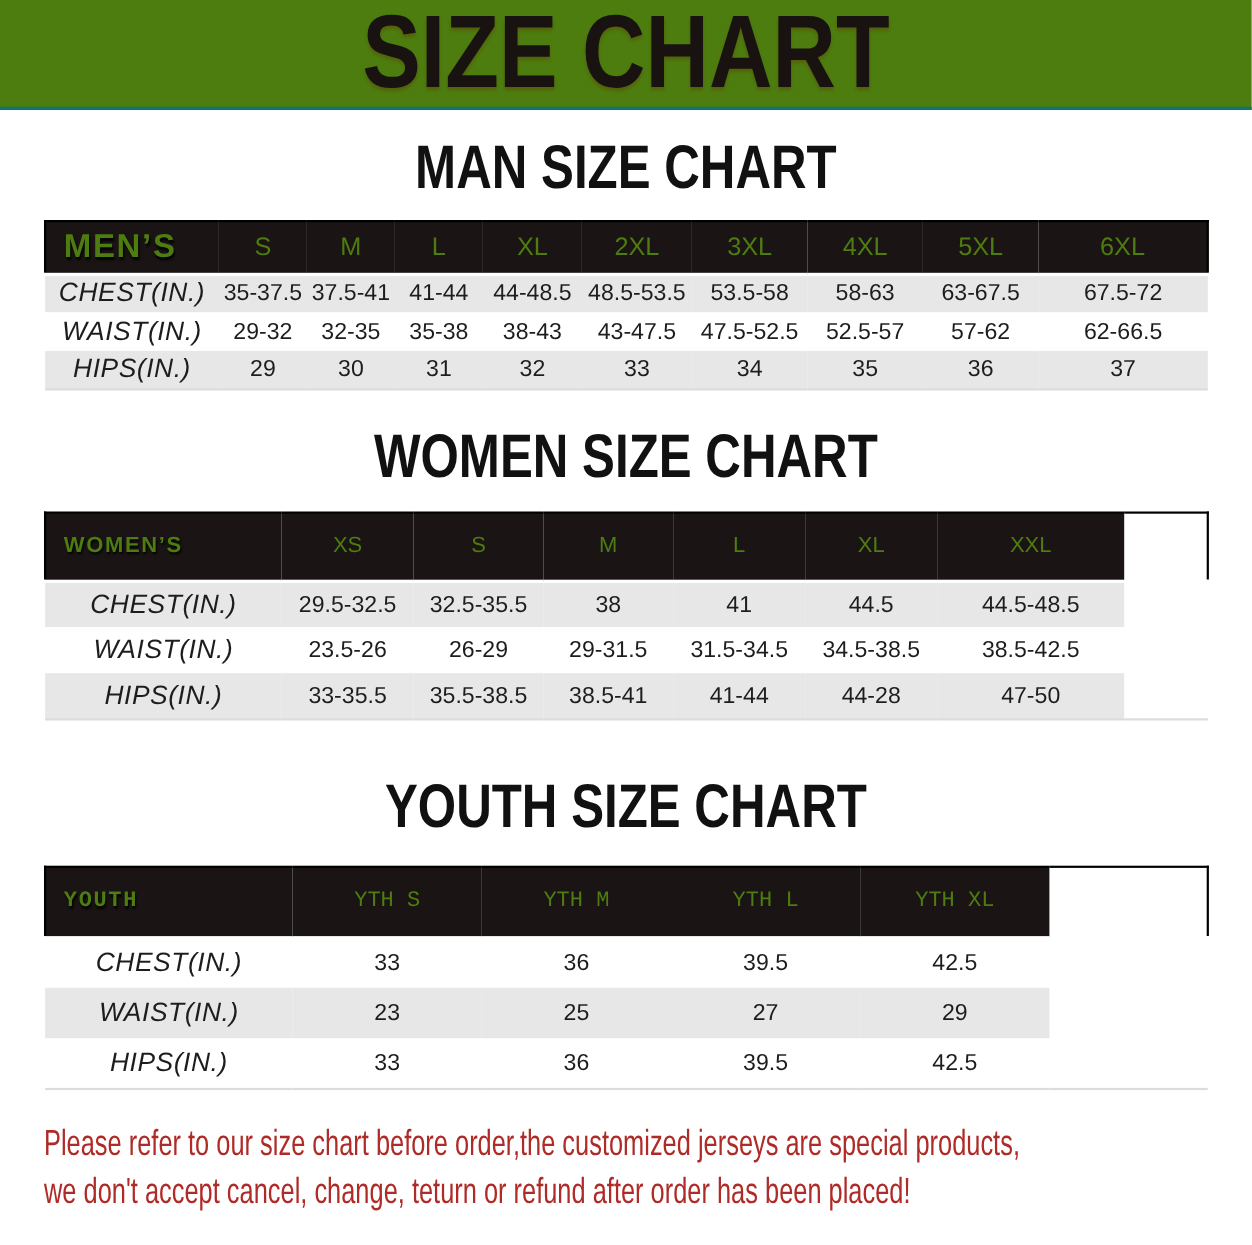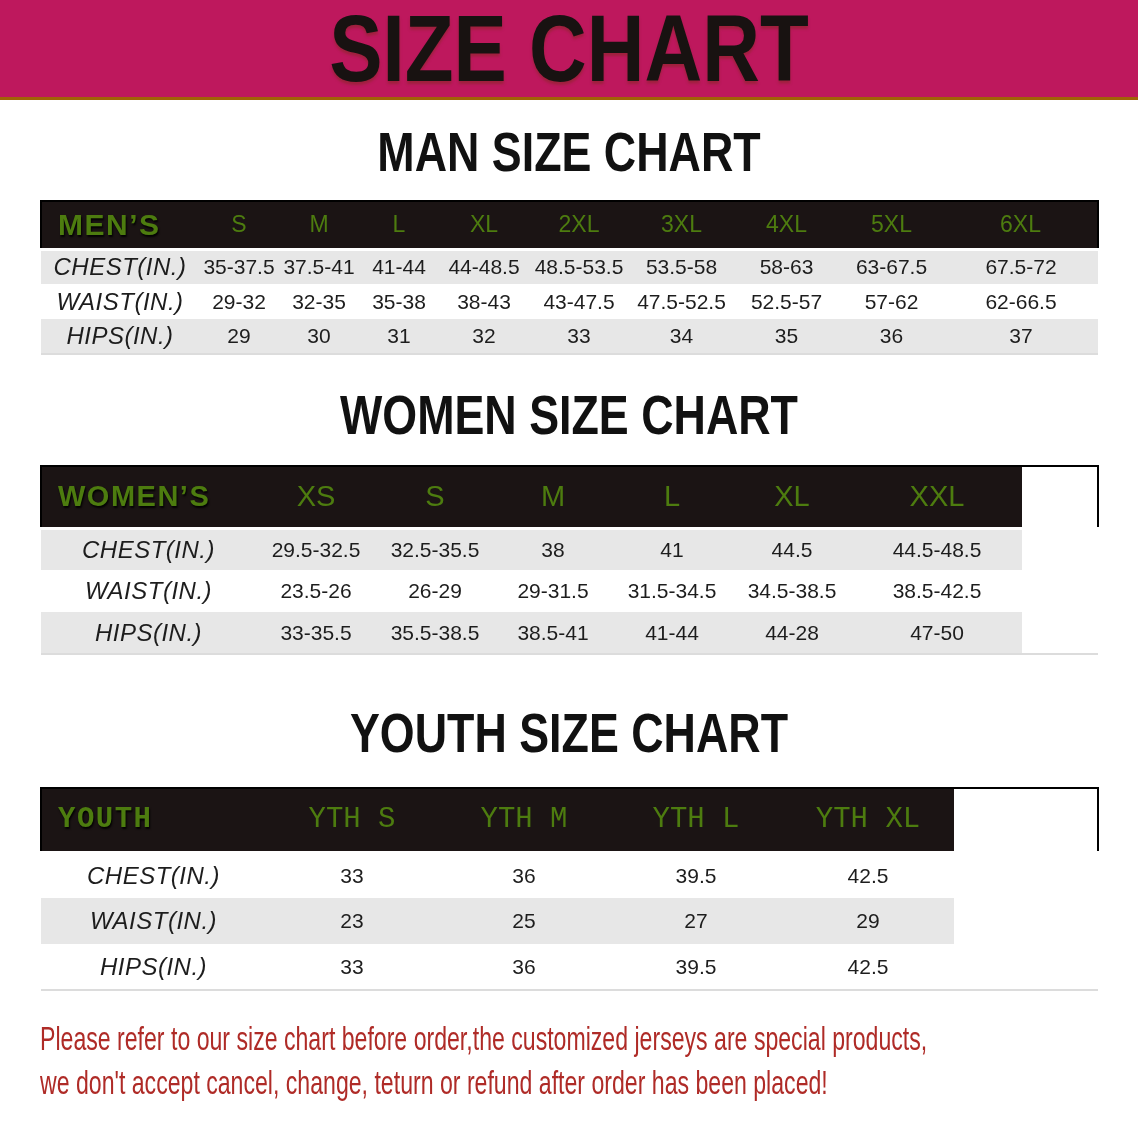--- a/index.html
+++ b/index.html
@@ -6,23 +6,23 @@
   html, body {
     width: 1138px; height: 1132px;
     background: #ffffff;
     font-family: "Liberation Sans", "DejaVu Sans", sans-serif;
     overflow: hidden;
   }
 
   
   .banner {
     width: 1138px; height: 100px;
-    background: #be185d;
-    border-bottom: 3px solid #a16207;
-    display: flex; align-items: center; justify-content: center;
+    background: #4d7c0f;
+    border-bottom: 3px solid #0f766e;
+    display: flex; align-items: flex-start; justify-content: center;
   }
   .banner h1 {
     font-size: 94px; font-weight: bold; color: #181211;
     line-height: 94px; white-space: nowrap;
     transform: scaleX(0.85);
     letter-spacing: 0px;
     text-shadow: 0 3px 3px rgba(100,50,0,0.35);
   }
 
   
@@ -64,21 +64,21 @@
   tbody tr.gray  { background: #E7E7E7; }
   tbody tr.white { background: #ffffff; }
   tbody tr:last-child { border-bottom: 2px solid #dcdcdc; }
 
   .table-men  thead tr { height: 48px; }
   .table-men  tbody tr { height: 35px; }
   .table-women thead tr { height: 62px; }
   .table-women tbody tr { height: 42px; }
   .table-youth thead tr { height: 64px; font-family: Liberation Mono, monospace; }
   .table-youth tbody tr { height: 46px; }
-  .table-women thead th, .table-youth thead th { font-size: 29px; }
+  .table-women thead th, .table-youth thead th { font-size: 20px; }
 
   
   .cm0{width:158px}.cm1{width:80px}.cm2{width:80px}.cm3{width:80px}.cm4{width:90px}
   .cm5{width:100px}.cm6{width:105px}.cm7{width:105px}.cm8{width:105px}.cm9{width:154px}
   .cw0{width:215px}.cw1{width:120px}.cw2{width:118px}.cw3{width:118px}.cw4{width:120px}
   .cw5{width:120px}.cw6{width:170px}.cw7{width:76px}
   .cy0{width:225px}.cy1{width:172px}.cy2{width:172px}.cy3{width:172px}.cy4{width:172px}.cy5{width:144px}
 
   
   .note { margin: 26px 0 0 40px; color: #AF2B27; }

